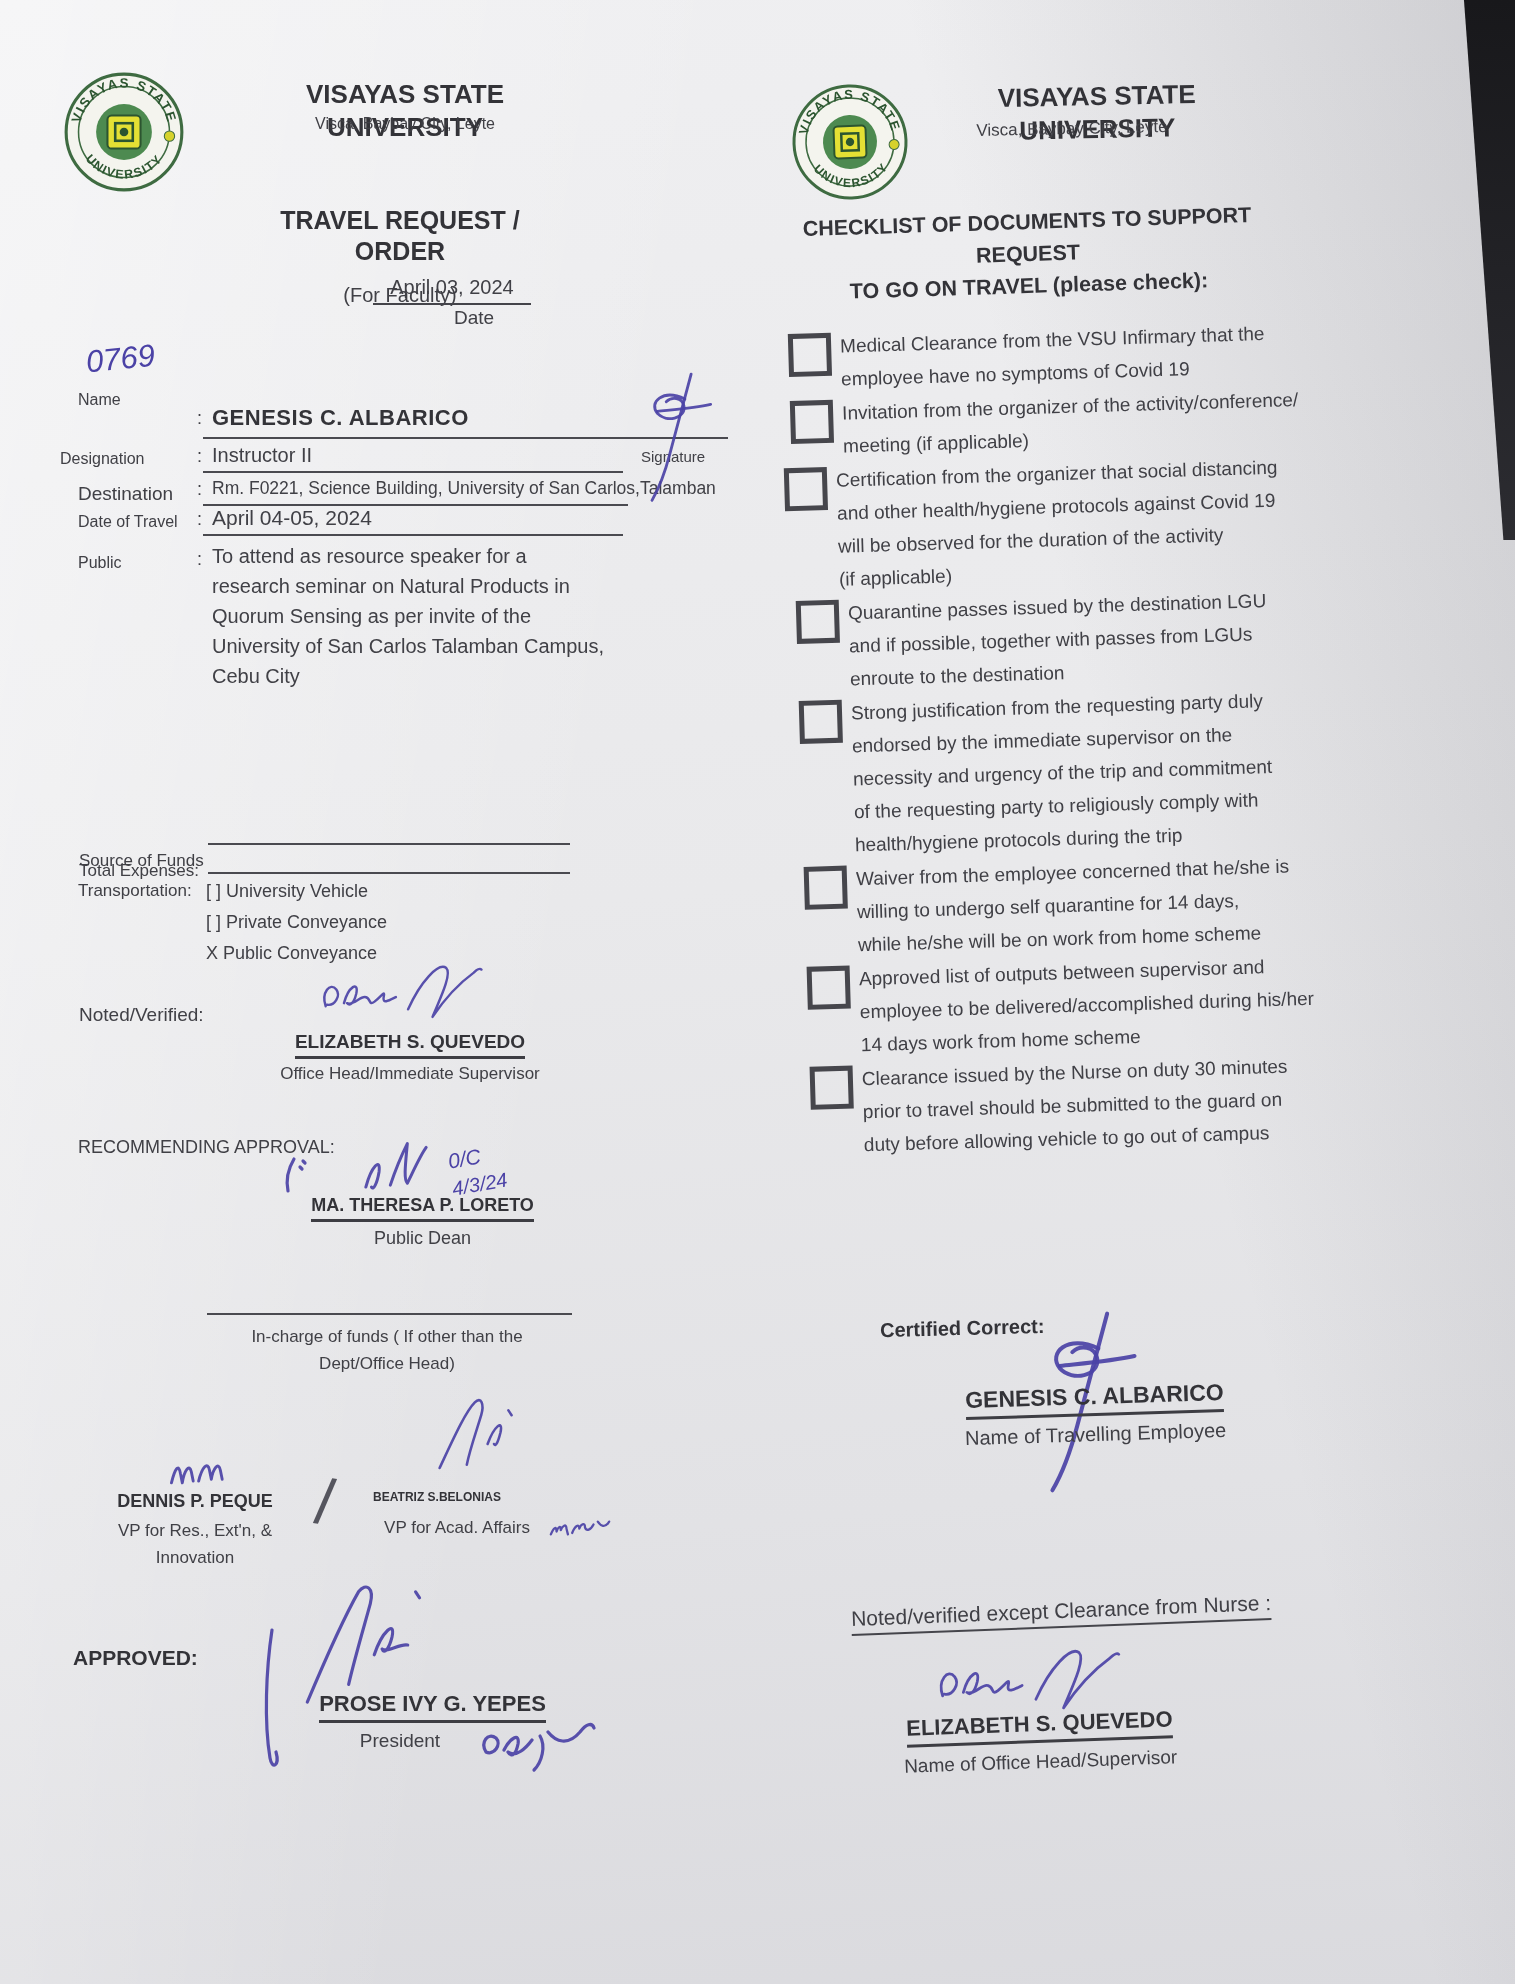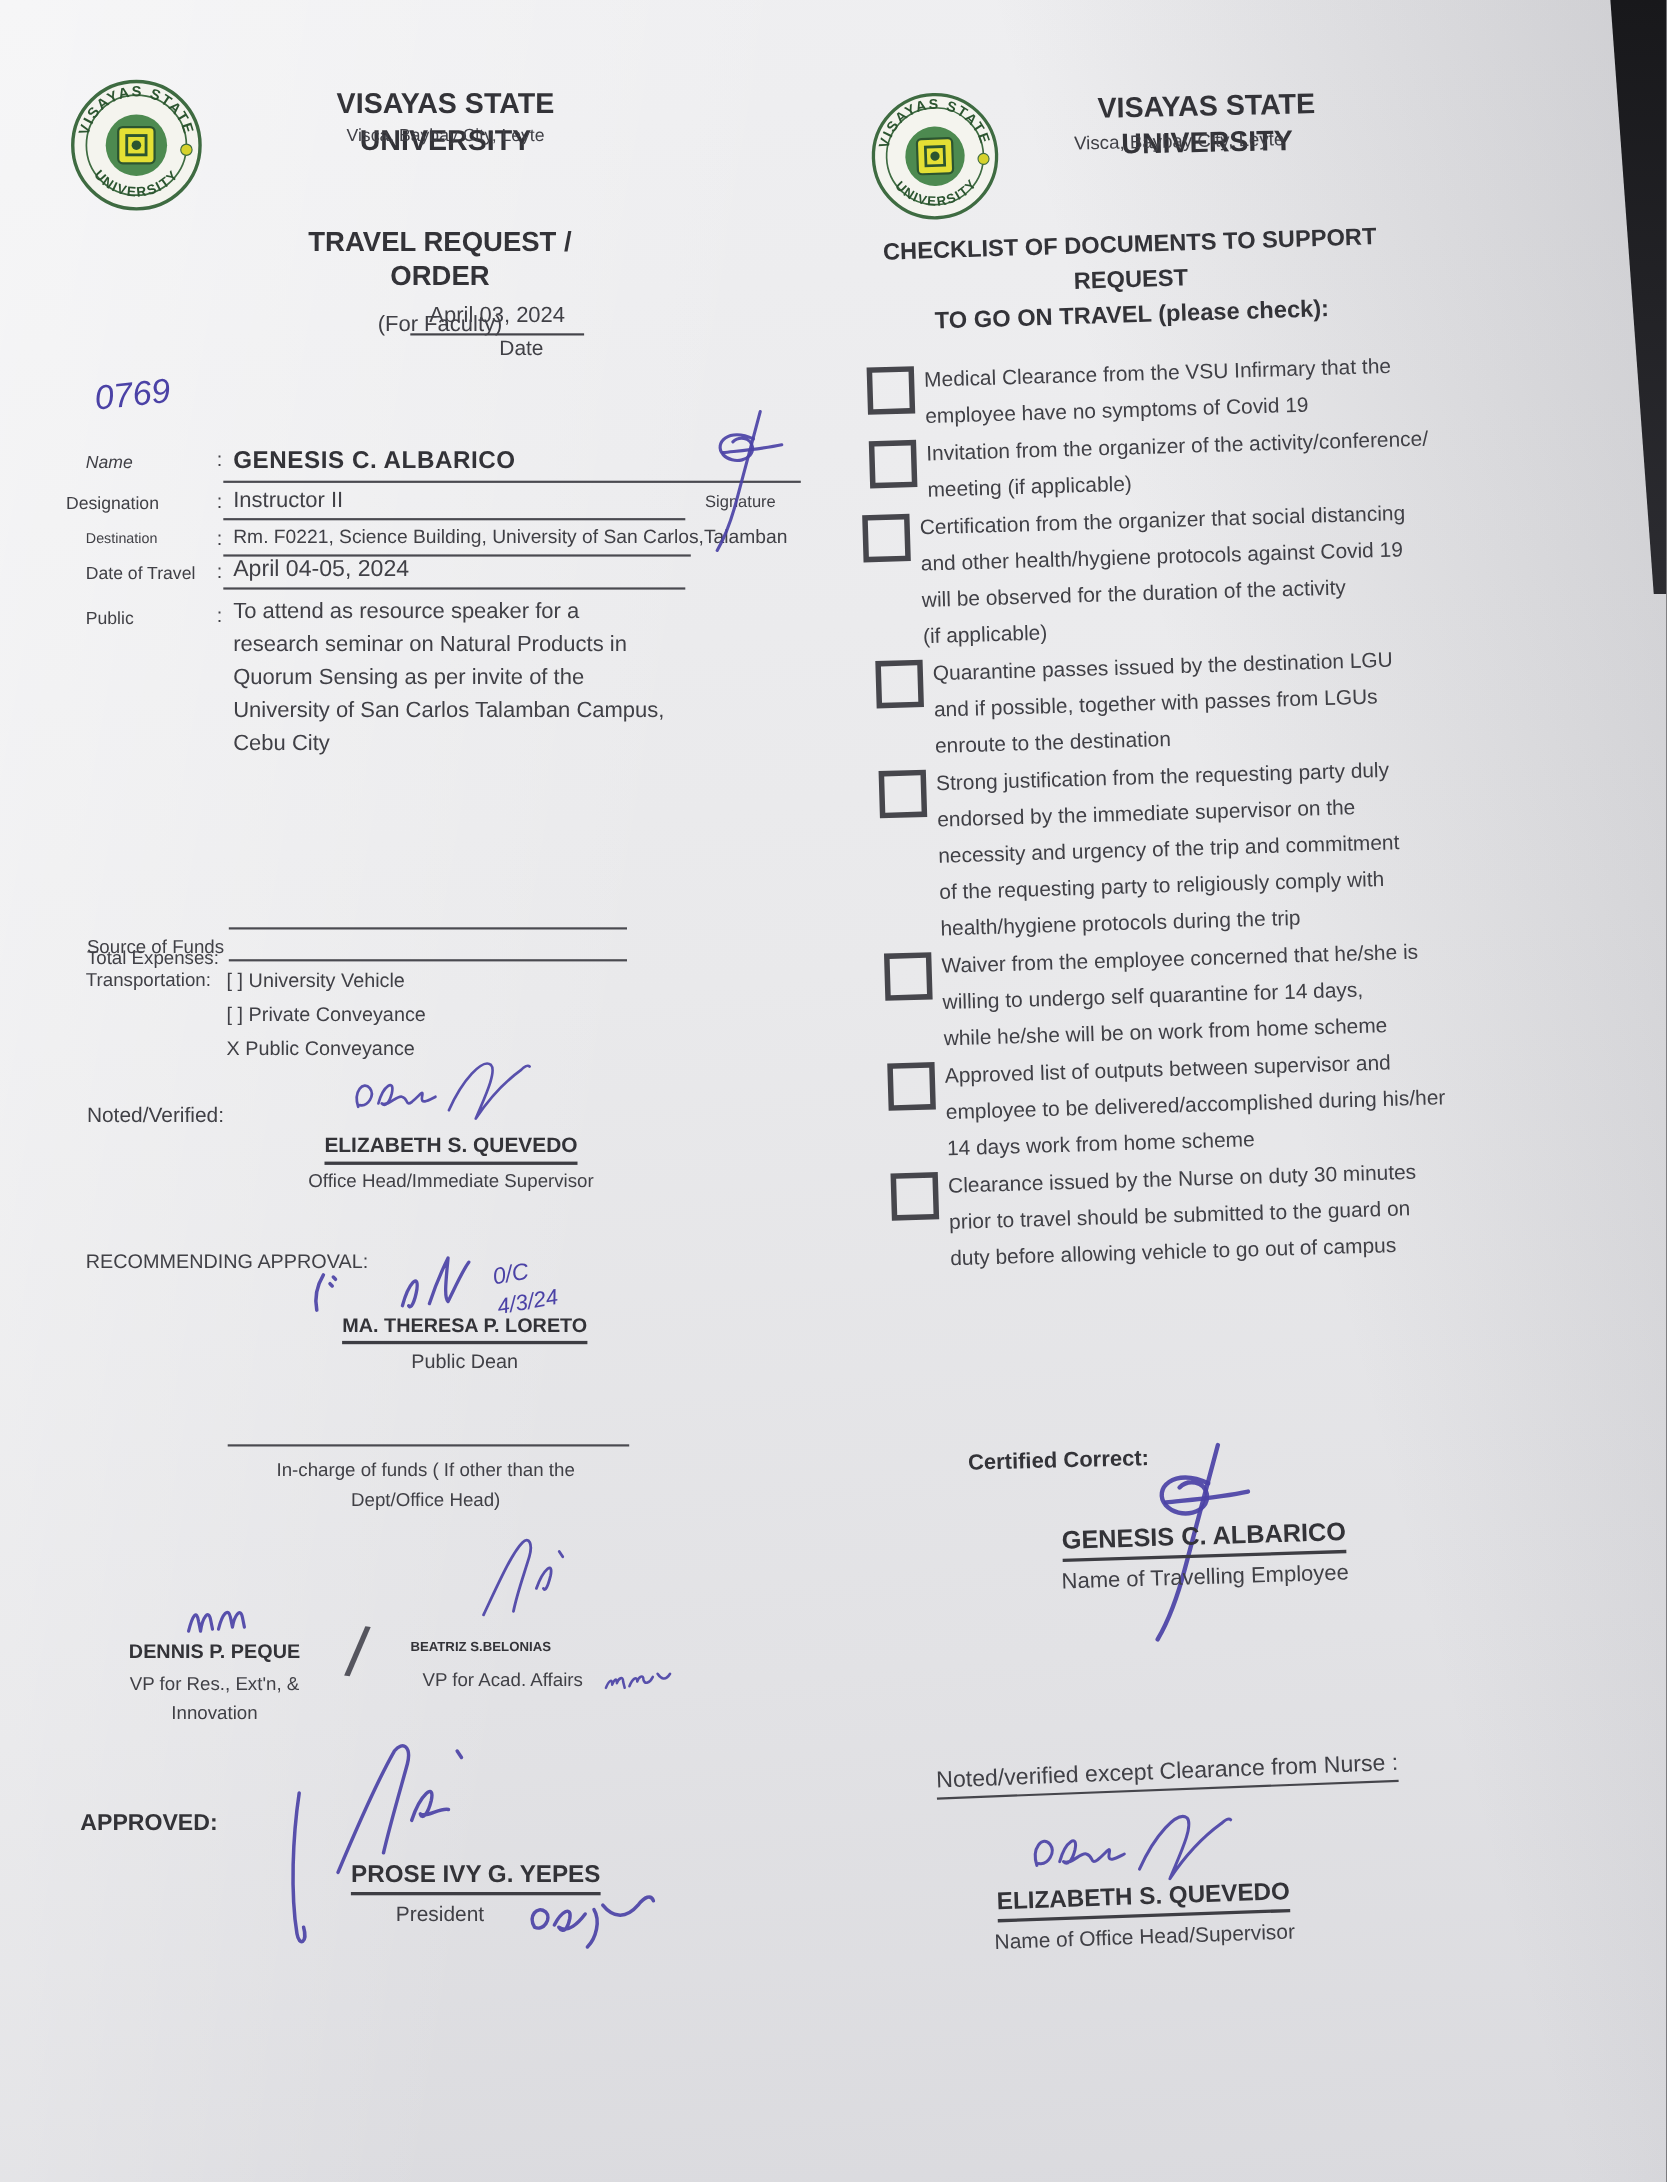--- a/index.html
+++ b/index.html
@@ -57,32 +57,32 @@
   <div class="t c" style="left:245px;top:114px;width:320px;font-size:16px;">Visca, Baybay City, Leyte</div>
 
   <div class="t b c" style="left:240px;top:205px;width:320px;font-size:25px;">TRAVEL REQUEST / ORDER</div>
   <div class="t c" style="left:240px;top:243px;width:320px;font-size:20px;margin-top:40px;">(For Faculty)</div>
 
   <div class="t c" style="left:373px;top:275px;width:158px;font-size:20px;border-bottom:2px solid #44444a;padding-bottom:3px;">April 03, 2024</div>
   <div class="t c" style="left:395px;top:306px;width:158px;font-size:19px;">Date</div>
 
   <div class="t ink" style="left:86px;top:340px;font-size:31px;font-style:italic;transform:rotate(-6deg);">0769</div>
 
-  <div class="t" style="left:78px;top:411px;font-size:16px;font-style:italic;">Name</div>
+  <div class="t" style="left:78px;top:390px;font-size:16px;">Name</div>
   <div class="t" style="left:197px;top:407px;font-size:18px;">:</div>
   <div class="t b" style="left:212px;top:404px;font-size:22px;letter-spacing:.5px;">GENESIS C. ALBARICO</div>
   <div class="uline" style="left:203px;top:437px;width:525px;"></div>
   <div class="t" style="left:641px;top:448px;font-size:15px;">Signature</div>
 
   <div class="t" style="left:60px;top:449px;font-size:16px;">Designation</div>
   <div class="t" style="left:197px;top:445px;font-size:18px;">:</div>
   <div class="t" style="left:212px;top:443px;font-size:20px;">Instructor II</div>
   <div class="uline" style="left:203px;top:471px;width:420px;"></div>
 
-  <div class="t" style="left:78px;top:482px;font-size:13px;">Destination</div>
+  <div class="t" style="left:78px;top:482px;font-size:19px;">Destination</div>
   <div class="t" style="left:197px;top:478px;font-size:18px;">:</div>
   <div class="t" style="left:212px;top:478px;font-size:17.5px;white-space:nowrap;">Rm. F0221, Science Building, University of San Carlos,Talamban</div>
   <div class="uline" style="left:203px;top:504px;width:425px;"></div>
 
   <div class="t" style="left:78px;top:512px;font-size:16px;">Date of Travel</div>
   <div class="t" style="left:197px;top:508px;font-size:18px;">:</div>
   <div class="t" style="left:212px;top:505px;font-size:21px;">April 04-05, 2024</div>
   <div class="uline" style="left:203px;top:534px;width:420px;"></div>
 
   <div class="t" style="left:78px;top:553px;font-size:16px;">Public</div>

